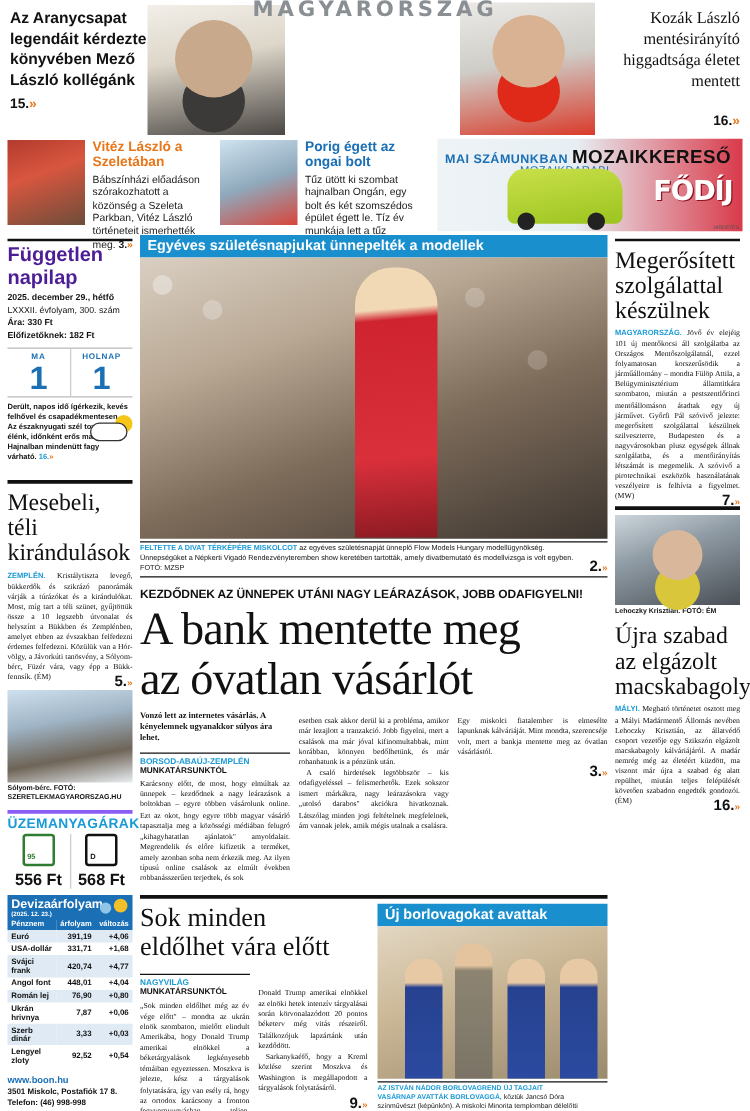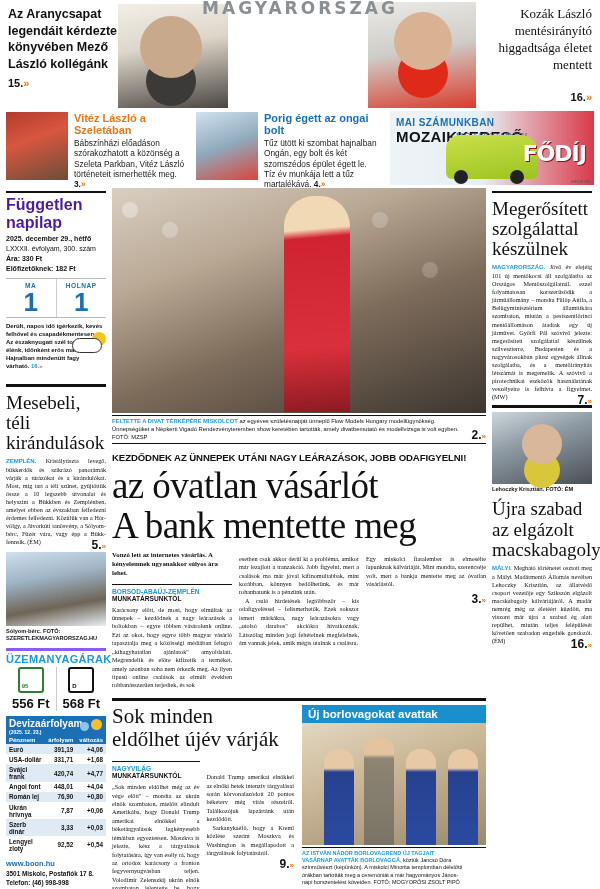--- a/index.html
+++ b/index.html
@@ -46,21 +46,21 @@
      border-radius:50%; background:#c9a98c; box-shadow:0 34px 0 -6px #3b3a38; }
   .mh-photo-r { position:absolute; right:124px; top:2px; width:108px; height:106px;
      background:linear-gradient(170deg,#eceae6 0%,#cfcdc8 45%,#d93b2b 100%); }
   .mh-photo-r:after { content:""; position:absolute; left:26px; top:10px; width:58px; height:58px;
      border-radius:50%; background:#d9b193; box-shadow:0 32px 0 -4px #e02a19; }
 
   
   .promos { display:flex; height:80px; width:600px; gap:0; padding:0 6px; }
   .promo { display:flex; height:80px; }
   .promo-img { width:62px; height:68px; margin-top:4px; }
-  .promo-txt { padding:4px 6px 0 6px; width:128px; }
+  .promo-txt { padding:4px 6px 0 6px; width:108px; }
   .promo-title { font-weight:bold; font-size:11px; line-height:1.1; margin-bottom:2px; }
   .promo-body { font-size:8.3px; line-height:1.24; color:#1a1a1a; }
   .p1 .promo-title { color:#e8761a; }
   .p2 .promo-title { color:#1a6fb5; }
   .p1 .promo-img { background:linear-gradient(160deg,#b33b2e,#d8563f 40%,#6d4d3a); }
   .p2 .promo-img { background:linear-gradient(160deg,#cfe2ef,#8fa9bc 50%,#d9453a); }
   .ad-box {
     flex:1; height:74px; margin-top:3px; margin-left:4px; position:relative; overflow:hidden;
     background:linear-gradient(90deg,#eef3f6 0%,#e7eff4 45%,#d93a4a 100%);
   }
@@ -343,36 +343,37 @@
       <div class="contact">
         <div class="www">www.boon.hu</div>
         <div>3501 Miskolc, Postafiók 17 8.</div>
         <div>Telefon: (46) 998-998</div>
       </div>
       <div class="barcode"></div>
 
     </div>
 
     <div class="col-mid">
+      <div class="kicker-bar">Egyéves születésnapjukat ünnepelték a modellek</div>
       <div class="hero-img">
         <div class="bokeh"></div>
         <div class="model"></div>
       </div>
       <div class="hero-cap">
         <b>FELTETTE A DIVAT TÉRKÉPÉRE MISKOLCOT</b>
         <span>az egyéves születésnapját ünneplő Flow Models Hungary modellügynökség. Ünnepségüket a Népkerti Vigadó Rendezvényteremben show keretében tartották, amely divatbemutató és modellvizsga is volt egyben. FOTÓ: MZSP</span>
         <span class="pgnum"><span>2.</span><i>»</i></span>
       </div>
 
       <div class="lead-kicker">
         <span>KEZDŐDNEK AZ ÜNNEPEK UTÁNI NAGY LEÁRAZÁSOK,</span><span> JOBB ODAFIGYELNI!</span>
       </div>
       <div class="lead-h">
+        <div>A bank mentette meg</div>
         <div>az óvatlan vásárlót</div>
-        <div>A bank mentette meg</div>
       </div>
 
       <div class="cols3">
         <div class="c c1">
           <div class="drop-head">Vonzó lett az internetes vásárlás. A kényelemnek ugyanakkor súlyos ára lehet.</div>
           <div class="src-blue">BORSOD-ABAÚJ-ZEMPLÉN</div>
           <div class="src-dark">MUNKATÁRSUNKTÓL</div>
           <div class="bodycol">Karácsony előtt, de most, hogy elmúltak az ünnepek – kezdődnek a nagy leárazások a boltokban – egyre többen vásárolunk online. Ezt az okot, hogy egyre több magyar vásárló tapasztalja meg a közösségi médiában felugró „kihagyhatatlan ajánlatok" amyoldalait. Megrendelik és előre kifizetik a terméket, amely azonban soha nem érkezik meg. Az ilyen típusú online csalások az elmúlt években robbanásszerűen terjedtek, és sok</div>
         </div>
         <div class="c">
@@ -387,21 +388,21 @@
           </div>
           <div class="pgnum" style="margin-top:4px"><span>3.</span><i>»</i></div>
         </div>
       </div>
 
       <div class="mid-rule"></div>
       <div class="mid2">
         <div class="mid2-l">
           <div class="h2serif">
             <div>Sok minden</div>
-            <div>eldőlhet újév várják</div>
+            <div>eldőlhet vára előtt</div>
           </div>
           <div class="cols3" style="margin-top:5px">
             <div class="c">
               <div class="src-blue">NAGYVILÁG</div>
               <div class="src-dark">MUNKATÁRSUNKTÓL</div>
               <div class="bodycol">„Sok minden eldőlhet még az év vége előtt" – mondta az ukrán elnök szombaton, mielőtt elindult Amerikába, hogy Donald Trump amerikai elnökkel a béketárgyalások legkényesebb témáiban egyeztessen. Moszkva is jelezte, kész a tárgyalások folytatására, így van esély rá, hogy az ortodox karácsony a fronton fegyvernyugvásban teljen. Volodimir Zelenszkij ukrán elnök szombaton jelentette be, hogy vasárnap személyesen egyeztet</div>
             </div>
             <div class="c">
               <div class="bodycol" style="margin-top:18px">
                 <p>Donald Trump amerikai elnökkel az elnöki hetek intenzív tárgyalásai során körvonalazódott 20 pontos béketerv még vitás részeiről. Találkozójuk lapzártánk után kezdődött.</p>

